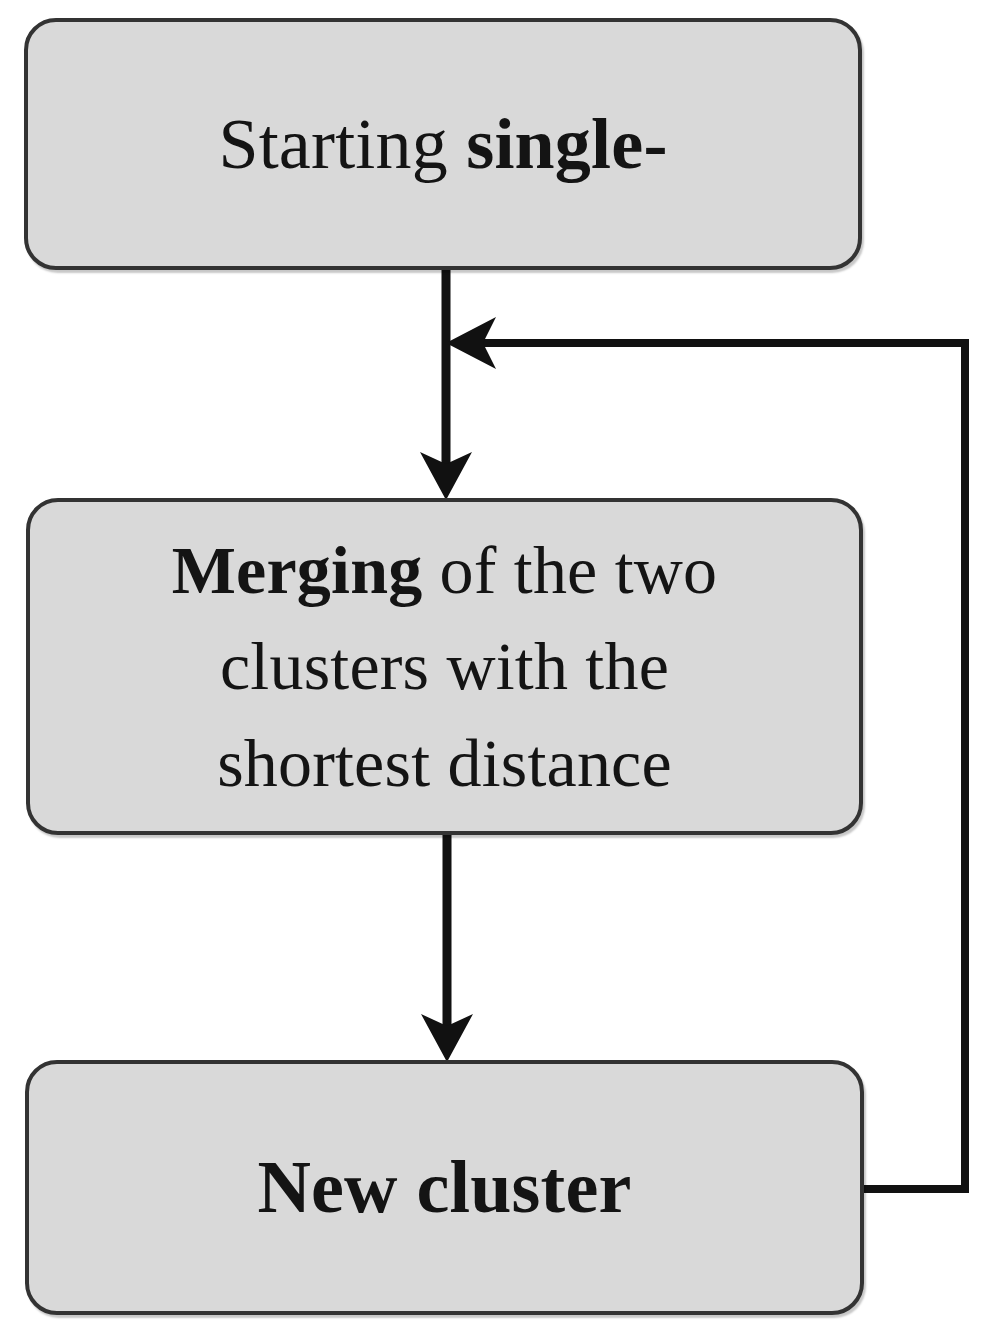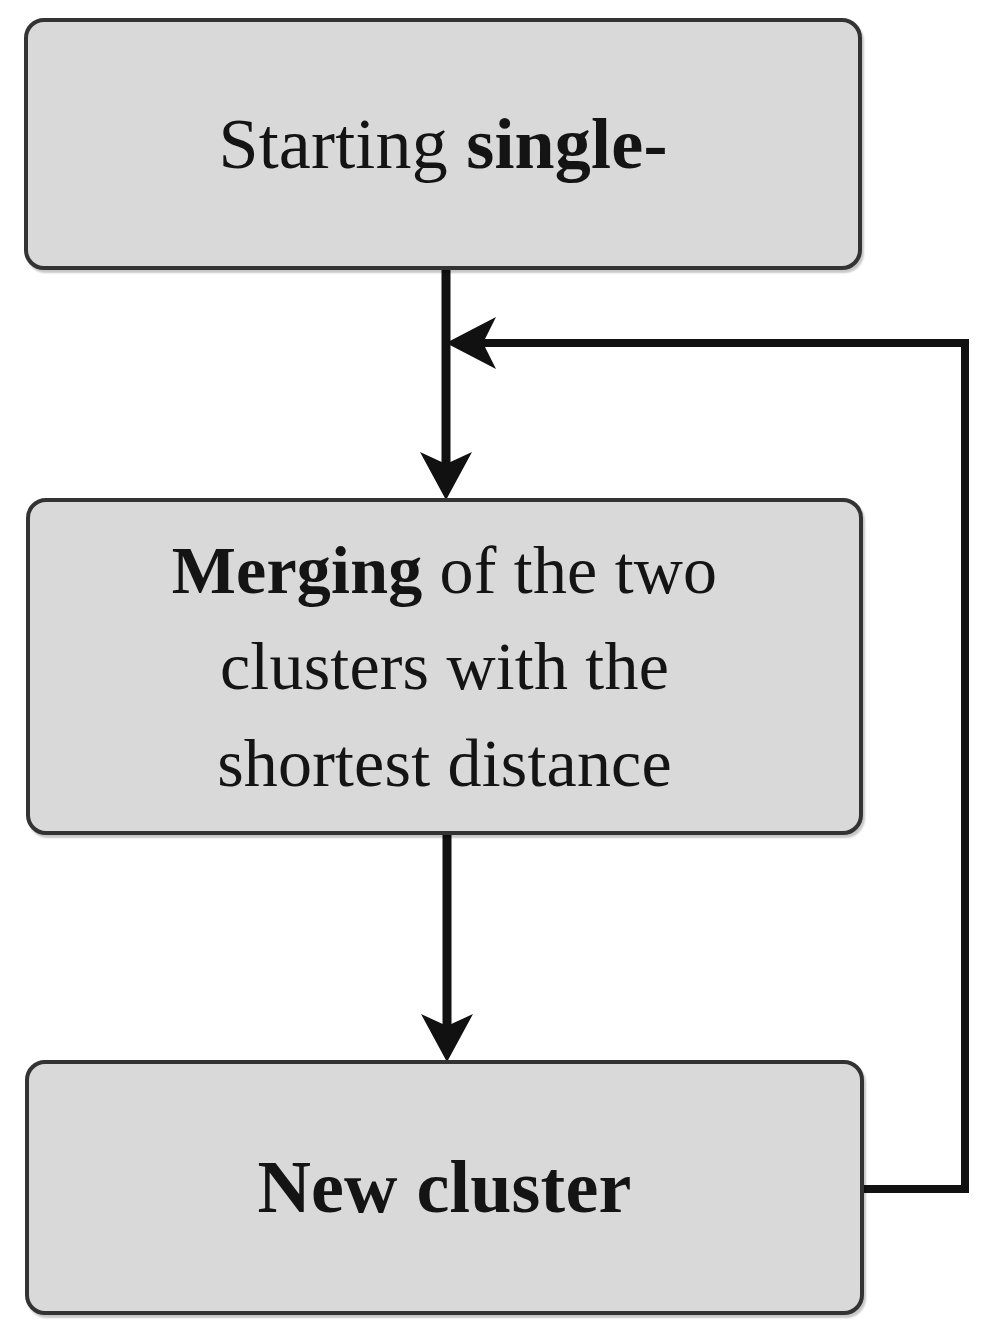--- a/index.html
+++ b/index.html
@@ -32,21 +32,21 @@
     height: 1336px;
     pointer-events: none;
   }
 
   
   .node {
     position: absolute;
     box-sizing: border-box;
     background: #d9d9d9;
     border: 4px solid #333333;
-    border-radius: 20px;
+    border-radius: 32px;
     display: flex;
     align-items: center;
     justify-content: center;
     text-align: center;
     color: #141414;
     box-shadow: 2px 3px 2px rgba(0,0,0,0.22);
   }
 
   .node .txt {
     display: block;

